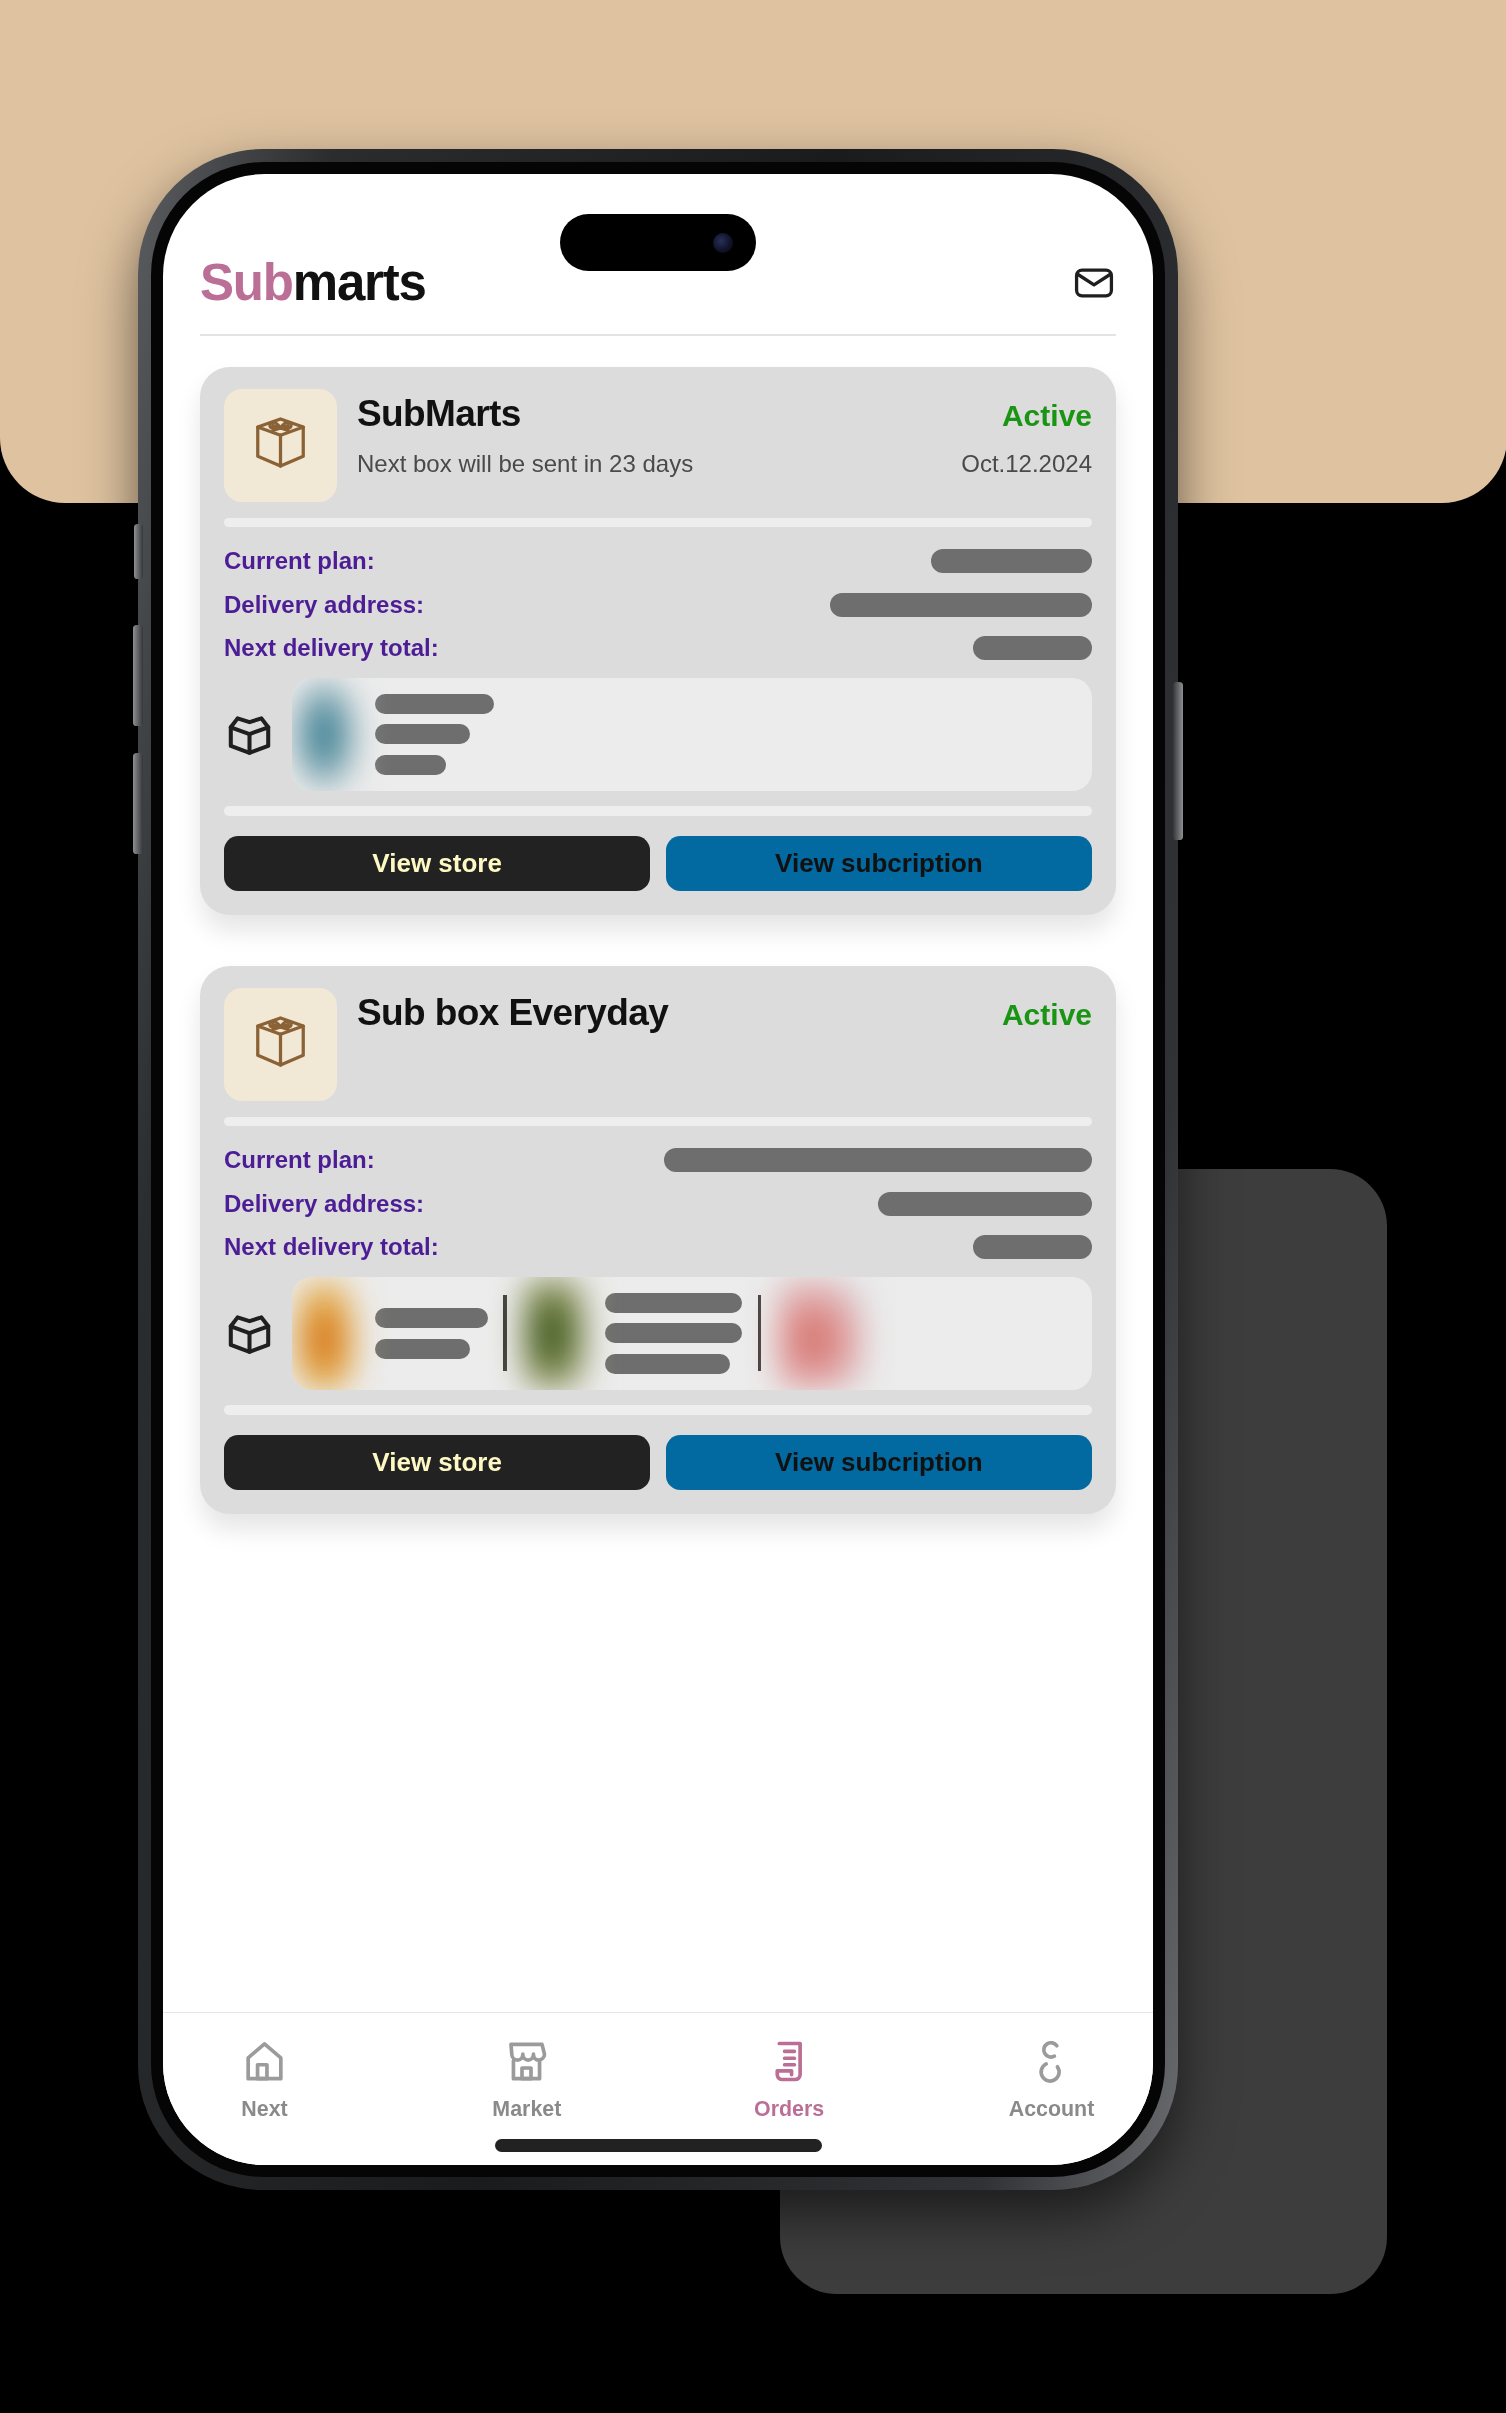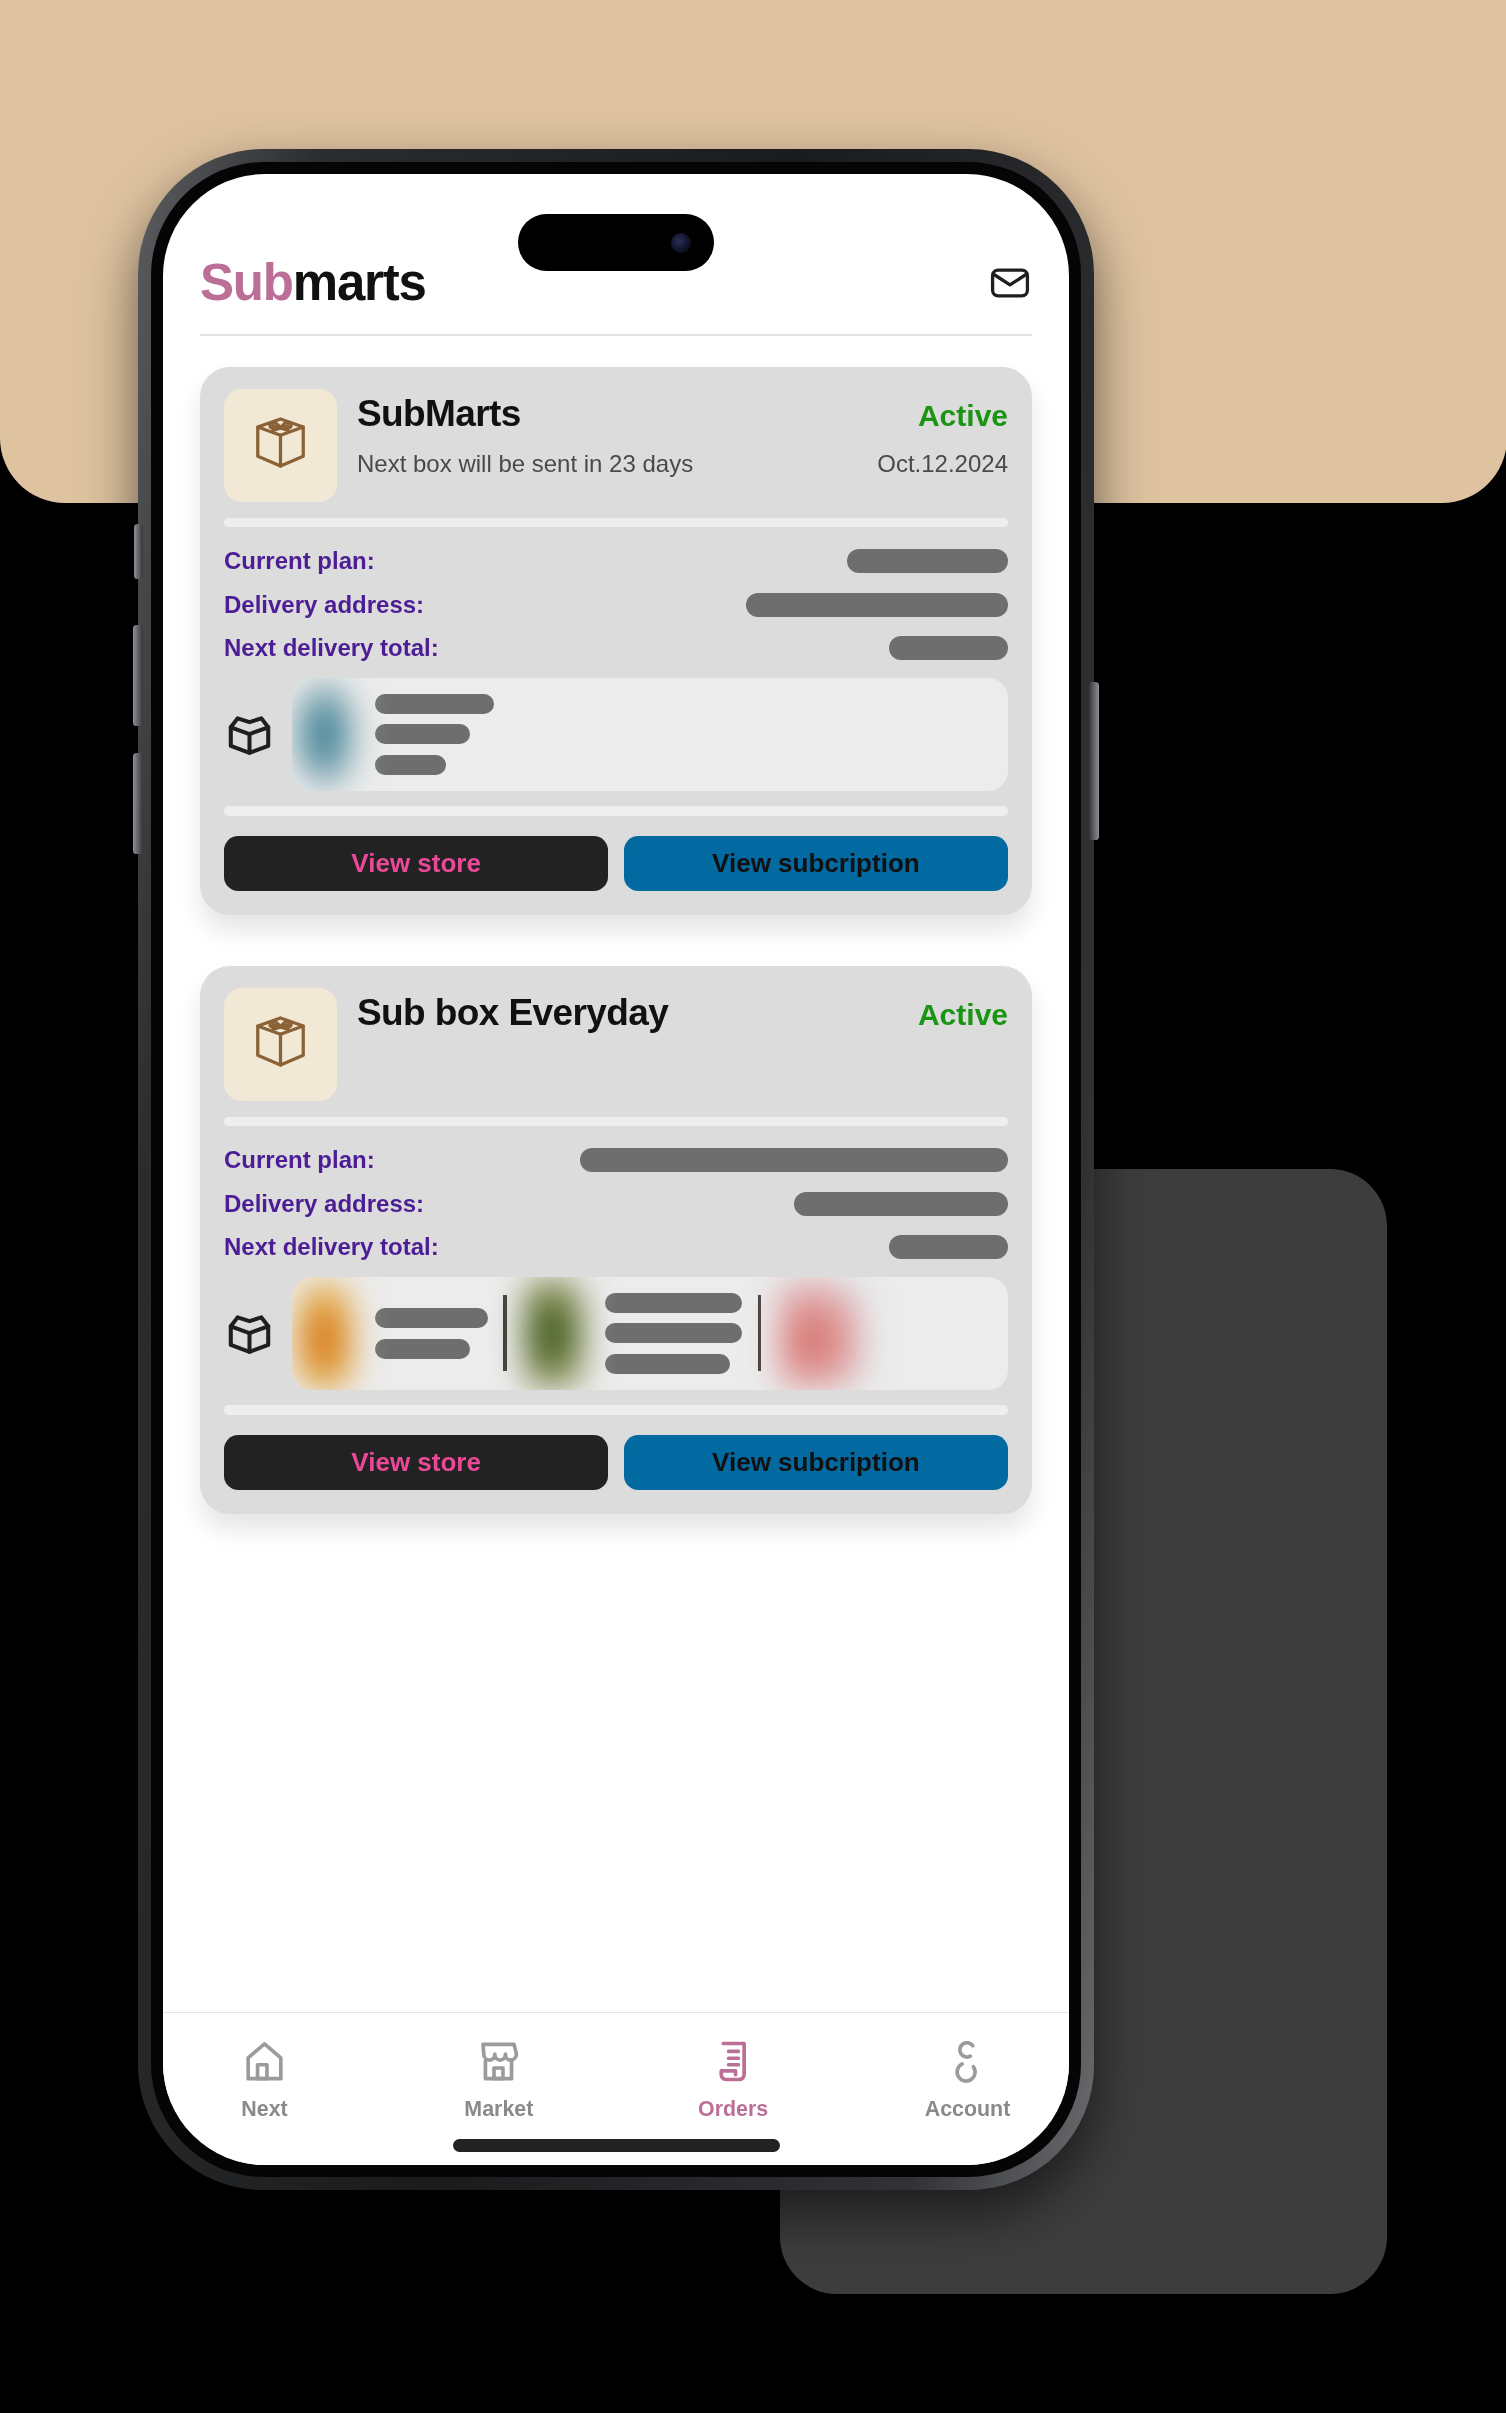--- a/index.html
+++ b/index.html
@@ -15,21 +15,21 @@
     position:absolute; left:0; top:0; width:1507px; height:503px;
     background:#dfc3a0; border-radius:0 0 65px 65px;
   }
   #dark-panel{
     position:absolute; left:780px; top:1169px; width:607px; height:1125px;
     background:#3d3d3d; border-radius:57px;
   }
 
   
   #phone{
-    position:absolute; left:138px; top:149px; width:956px; height:2041px;
+    position:absolute; left:138px; top:149px; width:1040px; height:2041px;
     border-radius:125px;
     background:linear-gradient(100deg,#5b5d60 0%,#2b2c2e 14%,#1a1b1d 50%,#313235 86%,#6a6c70 100%);
     padding:13px;
     box-shadow:0 24px 54px rgba(0,0,0,.55);
   }
   #phone-inner{
     width:100%; height:100%; border-radius:113px;
     background:#050505; padding:12px;
   }
   .side-btn{ position:absolute; background:linear-gradient(90deg,#8d8f92,#35363a); border-radius:3.6px; }
@@ -120,21 +120,21 @@
   .prod-lines{ display:flex; flex-direction:column; gap:10.7px; margin-left:18px; }
   .pl{ height:20px; border-radius:10px; background:#6e6e6e; }
   .vsep{ width:3.6px; height:76px; background:#3a3a3a; margin:0 15.5px; }
 
   .btn-row{ display:flex; gap:15.5px; margin-top:9.5px; }
   .btn{
     flex:1 1 0; height:55px; border-radius:14.3px;
     display:flex; align-items:center; justify-content:center;
     font-size:26px; font-weight:700;
   }
-  .btn-dark{ background:#222; color:#ec4899;text-align:center; }
+  .btn-dark{ background:#222; color:#fef9c3;text-align:center; }
   .btn-light{ background:#0369a1; color:#111; }
 
   
   #bottom-nav{
     flex:0 0 auto; background:#fff; border-top:1.8px solid #e6e6e6;
     padding:24px 42px 0 42px; display:flex; justify-content:space-between;
   }
   .nav-item{ width:119px; display:flex; flex-direction:column; align-items:center; gap:9.5px; }
   .nav-item svg{ width:49px; height:49px; }
   .nav-label{ font-size:21.4px; color:#8a8a8a; font-weight:600; }

